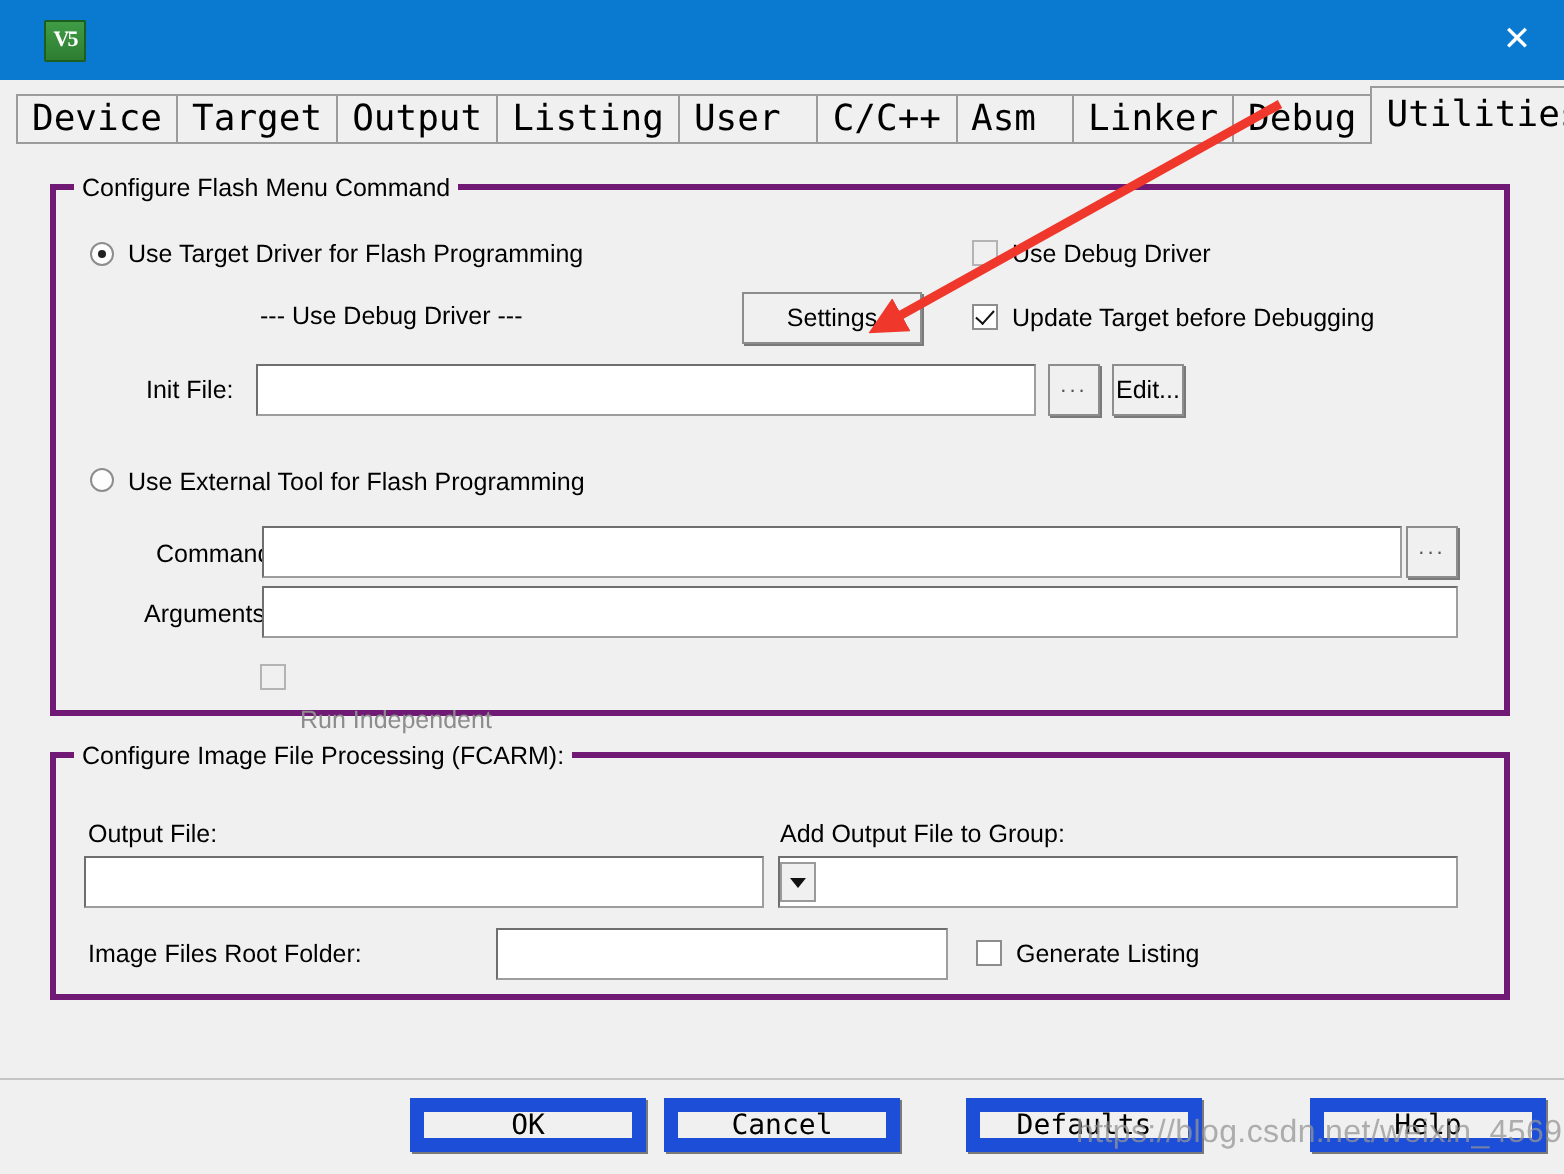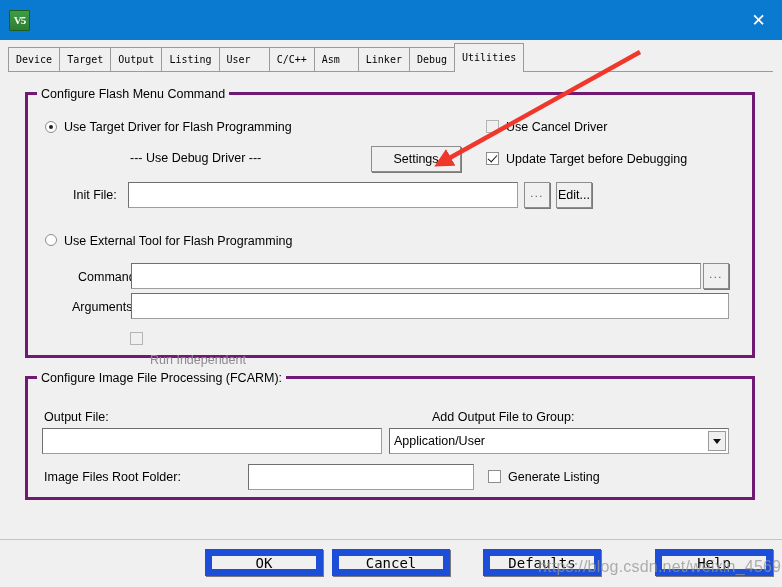--- a/index.html
+++ b/index.html
@@ -21,21 +21,21 @@
   .titlebar {
     height: 40px;
     background: #0a7ad1;
     display: flex;
     align-items: center;
     position: relative;
   }
   .app-icon {
     width: 21px;
     height: 21px;
-    margin-left: 9px;
+    margin-left: 22px;
     background: linear-gradient(#3f9c45, #2e7d32);
     border: 1px solid #1b5e20;
     border-radius: 1px;
     color: #fff;
     font-size: 11px;
     font-weight: bold;
     display: flex;
     align-items: center;
     justify-content: center;
     font-family: "Liberation Serif", serif;
@@ -67,21 +67,21 @@
   .tabstrip {
     position: absolute;
     left: 8px;
     top: 46px;
     height: 26px;
     display: flex;
     align-items: flex-end;
   }
   .tab {
     font-family: "DejaVu Sans Mono", monospace;
-    font-size: 10px;
+    font-size: 18px;
     padding: 3px 7px 4px 7px;
     border: 1px solid #9b9b9b;
     border-bottom: none;
     background: #f0f0f0;
     margin-right: -1px;
     height: 17px;
     line-height: 17px;
     box-sizing: content-box;
     white-space: nowrap;
   }
@@ -306,21 +306,21 @@
 <div class="tabline"></div>
 
 <div class="groupbox" id="group-flash">
   <div class="group-title">Configure Flash Menu Command</div>
 </div>
 
 <div class="radio checked" style="left:45px; top:121px;"></div>
 <div class="lbl" style="left:64px; top:119px;">Use Target Driver for Flash Programming</div>
 
 <div class="cbox disabled" style="left:486px; top:120px;"></div>
-<div class="lbl" style="left:506px; top:119px;">Use Cancel Driver</div>
+<div class="lbl" style="left:506px; top:119px;">Use Debug Driver</div>
 
 <div class="lbl" style="left:130px; top:150px;">--- Use Debug Driver ---</div>
 
 <div class="btn" style="left:371px; top:146px; width:90px; height:26px;">Settings</div>
 
 <div class="cbox checked" style="left:486px; top:152px;"></div>
 <div class="lbl" style="left:506px; top:151px;">Update Target before Debugging</div>
 
 <div class="lbl" style="left:73px; top:187px;">Init File:</div>
 <div class="textbox" style="left:128px; top:182px; width:390px; height:26px;"></div>
@@ -340,23 +340,22 @@
 <div class="cbox disabled" style="left:130px; top:332px;"></div>
 <div class="lbl disabled" style="left:150px; top:331px;margin-top:21px;">Run Independent</div>
 
 <div class="groupbox" id="group-image">
   <div class="group-title">Configure Image File Processing (FCARM):</div>
 </div>
 
 <div class="lbl" style="left:44px; top:409px;text-align:right;">Output File:</div>
 <div class="textbox" style="left:42px; top:428px; width:340px; height:26px;"></div>
 
-<div class="lbl" style="left:390px; top:409px;margin-left:42px;">Add Output File  to Group:</div>
+<div class="lbl" style="left:390px; top:409px;">Add Output File  to Group:</div>
 <div class="combo" style="left:389px; top:428px; width:340px; height:26px;">
-  <div class="combo-text">Application/User</div>
   <div class="combo-arrow">
       <i></i>
     </div>
 </div>
 
 <div class="lbl" style="left:44px; top:469px;">Image Files Root Folder:</div>
 <div class="textbox" style="left:248px; top:464px; width:226px; height:26px;"></div>
 
 <div class="cbox" style="left:488px; top:470px;"></div>
 <div class="lbl" style="left:508px; top:469px;">Generate Listing</div>

